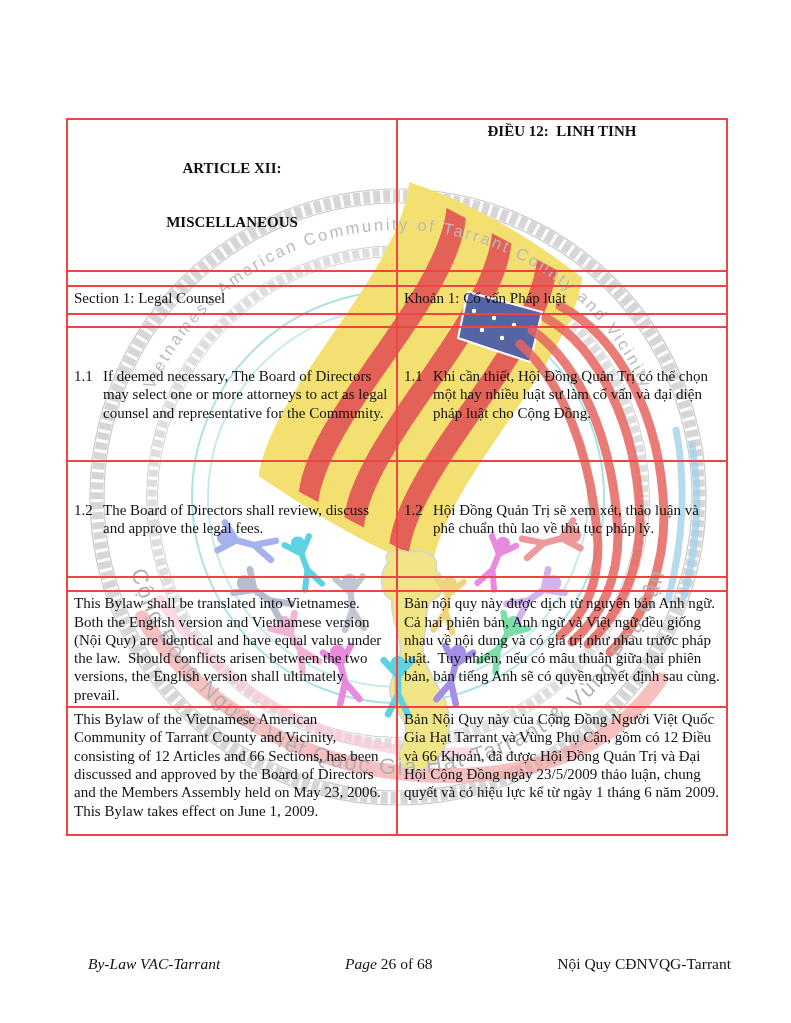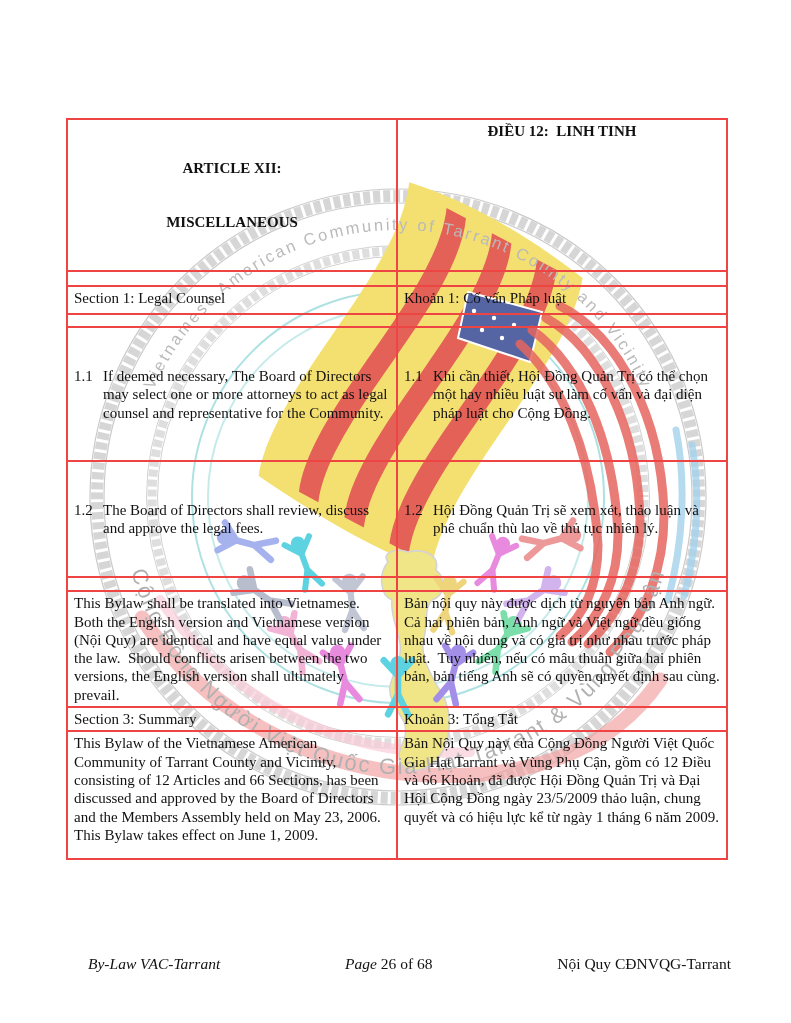--- a/index.html
+++ b/index.html
@@ -205,40 +205,36 @@
     <tr class="r-i12">
       <td class="colL">
         <div class="item">
           <span class="num">1.2</span>
           <span class="txt">The Board of Directors shall review, discuss and approve the legal fees.</span>
         </div>
       </td>
       <td class="colR">
         <div class="item">
           <span class="num">1.2</span>
-          <span class="txt">Hội Đồng Quản Trị sẽ xem xét, thảo luận và phê chuẩn thù lao về thủ tục nhiên lý.</span>
+          <span class="txt">Hội Đồng Quản Trị sẽ xem xét, thảo luận và phê chuẩn thù lao về thủ tục pháp lý.</span>
         </div>
       </td>
     </tr>
 
     <tr class="r-spacer3">
       <td class="colL"></td>
           <td class="colR"></td>
     </tr>
 
 
     <tr class="r-sec2b">
       <td class="colL">This Bylaw shall be translated into Vietnamese. Both the English version and Vietnamese version (Nội Quy) are identical and have equal value under the law.  Should conflicts arisen between the two versions, the English version shall ultimately prevail.</td>
       <td class="colR">Bản nội quy này được dịch từ nguyên bản Anh ngữ.  Cả hai phiên bản, Anh ngữ và Việt ngữ đều giống nhau về nội dung và có giá trị như nhau trước pháp luật.  Tuy nhiên, nếu có mâu thuẫn giữa hai phiên bản, bản tiếng Anh sẽ có quyền quyết định sau cùng.</td>
     </tr>
 
-    <tr class="r-sec3t">
-      <td class="colL sec-title">Section 3: Summary</td>
-      <td class="colR sec-title">Khoản 3: Tổng Tắt</td>
-    </tr>
 
     <tr class="r-sec3b">
       <td class="colL">This Bylaw of the Vietnamese American Community of Tarrant County and Vicinity, consisting of 12 Articles and 66 Sections, has been discussed and approved by the Board of Directors and the Members Assembly held on May 23, 2006.  This Bylaw takes effect on June 1, 2009.</td>
       <td class="colR">Bản Nội Quy này của Cộng Đồng Người Việt Quốc Gia Hạt Tarrant và Vùng Phụ Cận, gồm có 12 Điều và 66 Khoản, đã được Hội Đồng Quản Trị và Đại Hội Cộng Đồng ngày 23/5/2009 thảo luận, chung quyết và có hiệu lực kể từ ngày 1 tháng 6 năm 2009.</td>
     </tr>
   </tbody>
     </table>
 
   <div id="footer">
     <span class="it">By-Law VAC-Tarrant</span>

